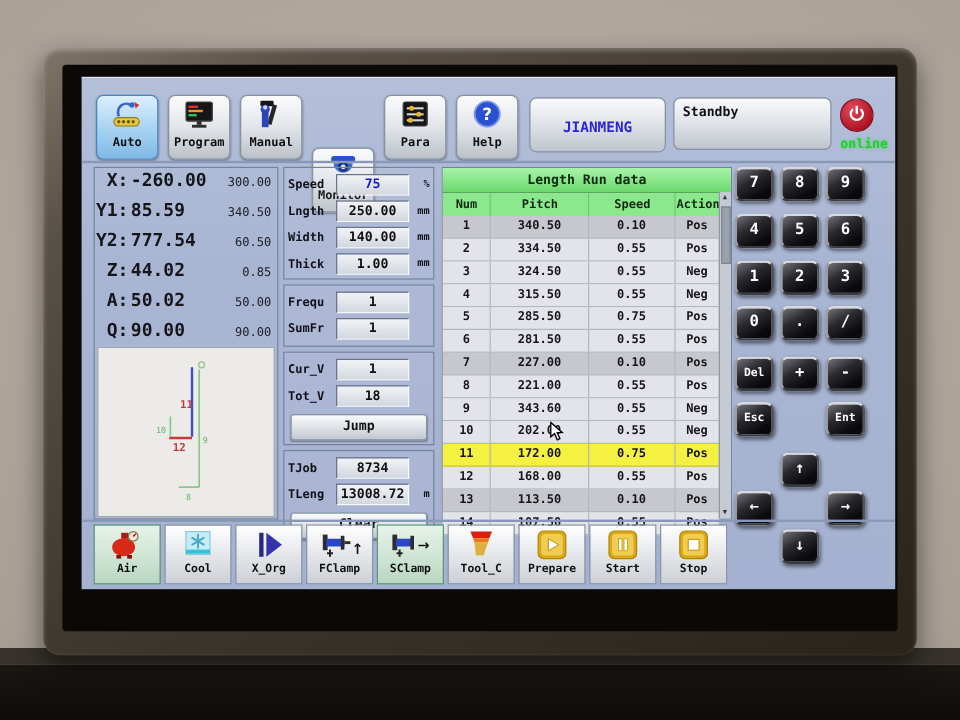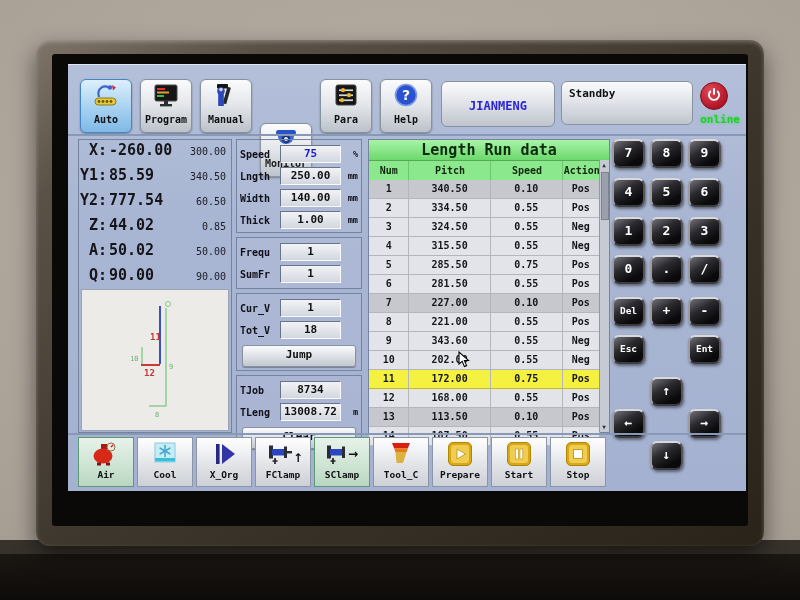--- a/index.html
+++ b/index.html
@@ -57,21 +57,21 @@
   .fld.blue{color:#1a1ad0;}
   .funit{width:15px;font-size:8.5px;font-weight:bold;text-align:right;color:#101018;}
   .panel-btn{display:block;margin:4px 5px 0;height:20px;line-height:18px;text-align:center;cursor:pointer;
     font-weight:bold;font-size:11px;color:#111;border-radius:3px;
     background:linear-gradient(180deg,#fafbfc,#dfe2e7 50%,#c2c8d0);border:1px solid #87929f;
     box-shadow:0 1px 1px rgba(0,0,0,.3);}
   
   .table-panel{position:absolute;left:300px;top:74px;width:240px;height:292px;border:1px solid #74849f;
     box-sizing:content-box;background:#dfe0e6;}
   .tbl-title{height:20px;background:linear-gradient(180deg,#a8f4a8,#6cd86c);border-bottom:1px solid #55a855;
-    font-size:15px;font-weight:bold;text-align:center;line-height:20px;color:#0c2a0c;}
+    font-size:11px;font-weight:bold;text-align:center;line-height:20px;color:#0c2a0c;}
   .tbl-head{display:flex;height:20px;background:#8ce88c;border-bottom:1px solid #8f99a8;width:231px;}
   .hc{font-size:10px;font-weight:bold;text-align:center;line-height:20px;border-right:1px solid #6fc86f;color:#102810;}
   .w-num{width:40px;}.w-pitch{width:82px;}.w-depth{width:72px;}.w-action{width:37px;border-right:none;}
   .tbl-body{position:absolute;left:0;top:40px;width:231px;}
   .trow{display:flex;height:18px;border-bottom:1px solid #b2b6be;}
   .trow .tc{font-size:10px;font-weight:bold;text-align:center;line-height:17px;color:#15151a;border-right:1px solid #b2b6be;}
   .trow.light{background:#e3e4ea;}
   .trow.dark{background:#c7c8ce;}
   .trow.selected{background:#f4f141;border-bottom:1px solid #c2be18;}
   .tbl-scroll{position:absolute;right:0;top:20px;width:9px;height:272px;background:#c6cad2;border-left:1px solid #8f99a8;}

